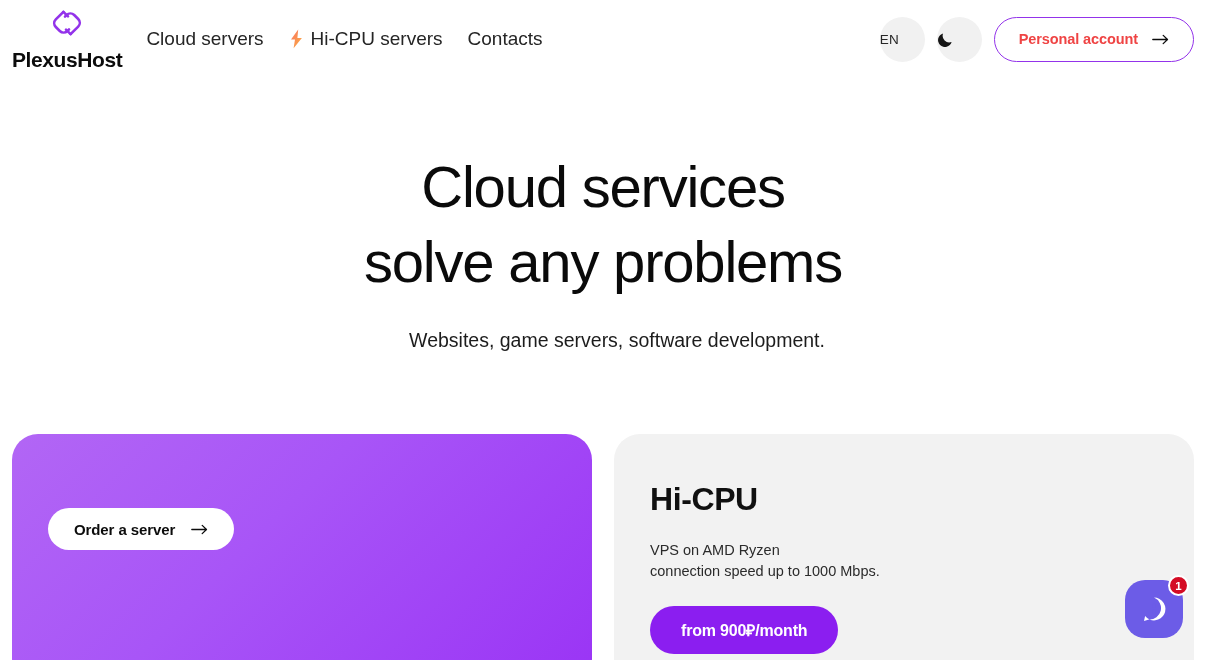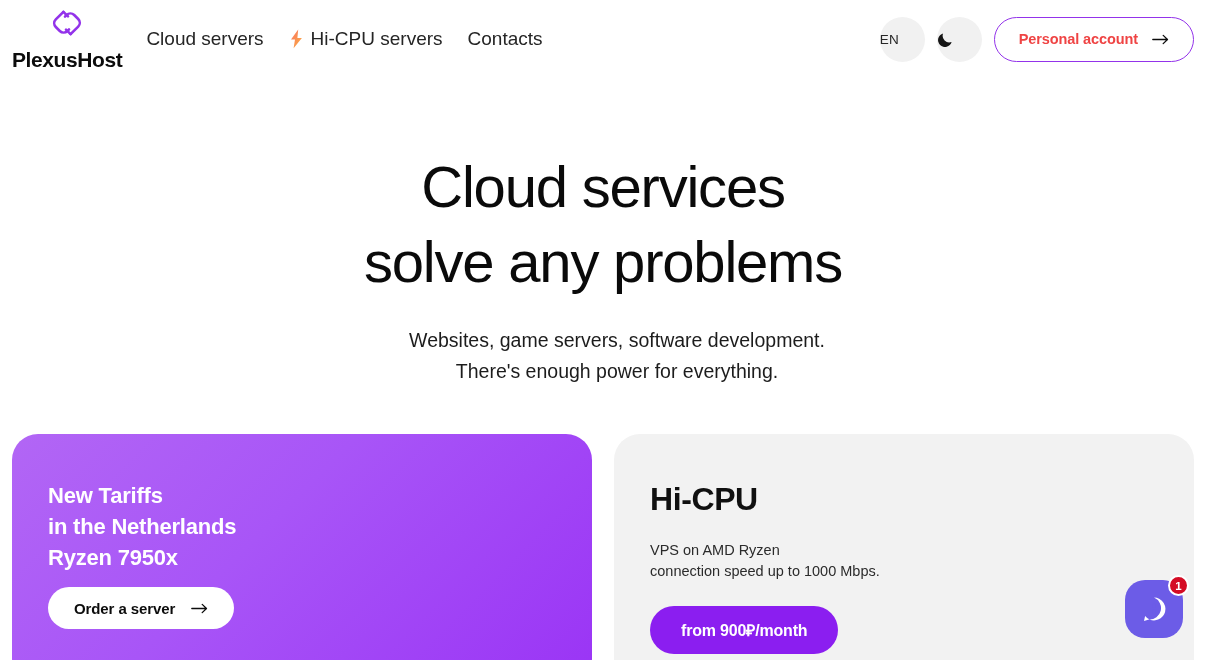--- a/index.html
+++ b/index.html
@@ -179,21 +179,21 @@
   }
   .card-desc {
     margin-top: 22px;
     font-size: 14.5px;
     line-height: 1.45;
     color: #2b2b2b;
   }
   .card-desc .line { display: block; }
 
   .btn-white {
-    margin-top: 14px;
+    margin-top: 27px;
     height: 42px;
     border-radius: 24px;
     background: #ffffff;
     border: none;
     display: inline-flex;
     align-items: center;
     gap: 16px;
     padding: 0 26px;
     cursor: pointer;
     font-family: inherit;
@@ -330,32 +330,26 @@
   </div>
 </header>
 
 <section class="hero">
   <h1 class="hero-title">
     <span class="line">Cloud services</span><br>
     <span class="line">solve any problems</span>
   </h1>
   <p class="hero-sub">
     <span>Websites, game servers, software development.</span><br>
-    <span>There's enough power for everything.</span>
   </p>
 </section>
 
 <section class="cards">
 
   <div class="card card-purple">
-    <h2 class="card-title-purple">
-      <span class="line">New Tariffs</span>
-      <span class="line">in the Netherlands</span>
-      <span class="line">Ryzen 7950x</span>
-    </h2>
     <button class="btn-white">
       <span class="label">Order a server</span>
       <span>
         <svg class="arrow-right" viewBox="0 0 17 11" fill="none">
           <path d="M0.8 5.5 H15.4 M11.2 1.4 L15.5 5.5 L11.2 9.6" stroke="#0c0c0c" stroke-width="1.3" stroke-linecap="round" stroke-linejoin="round"></path>
         </svg>
       </span>
     </button>
   </div>
 

